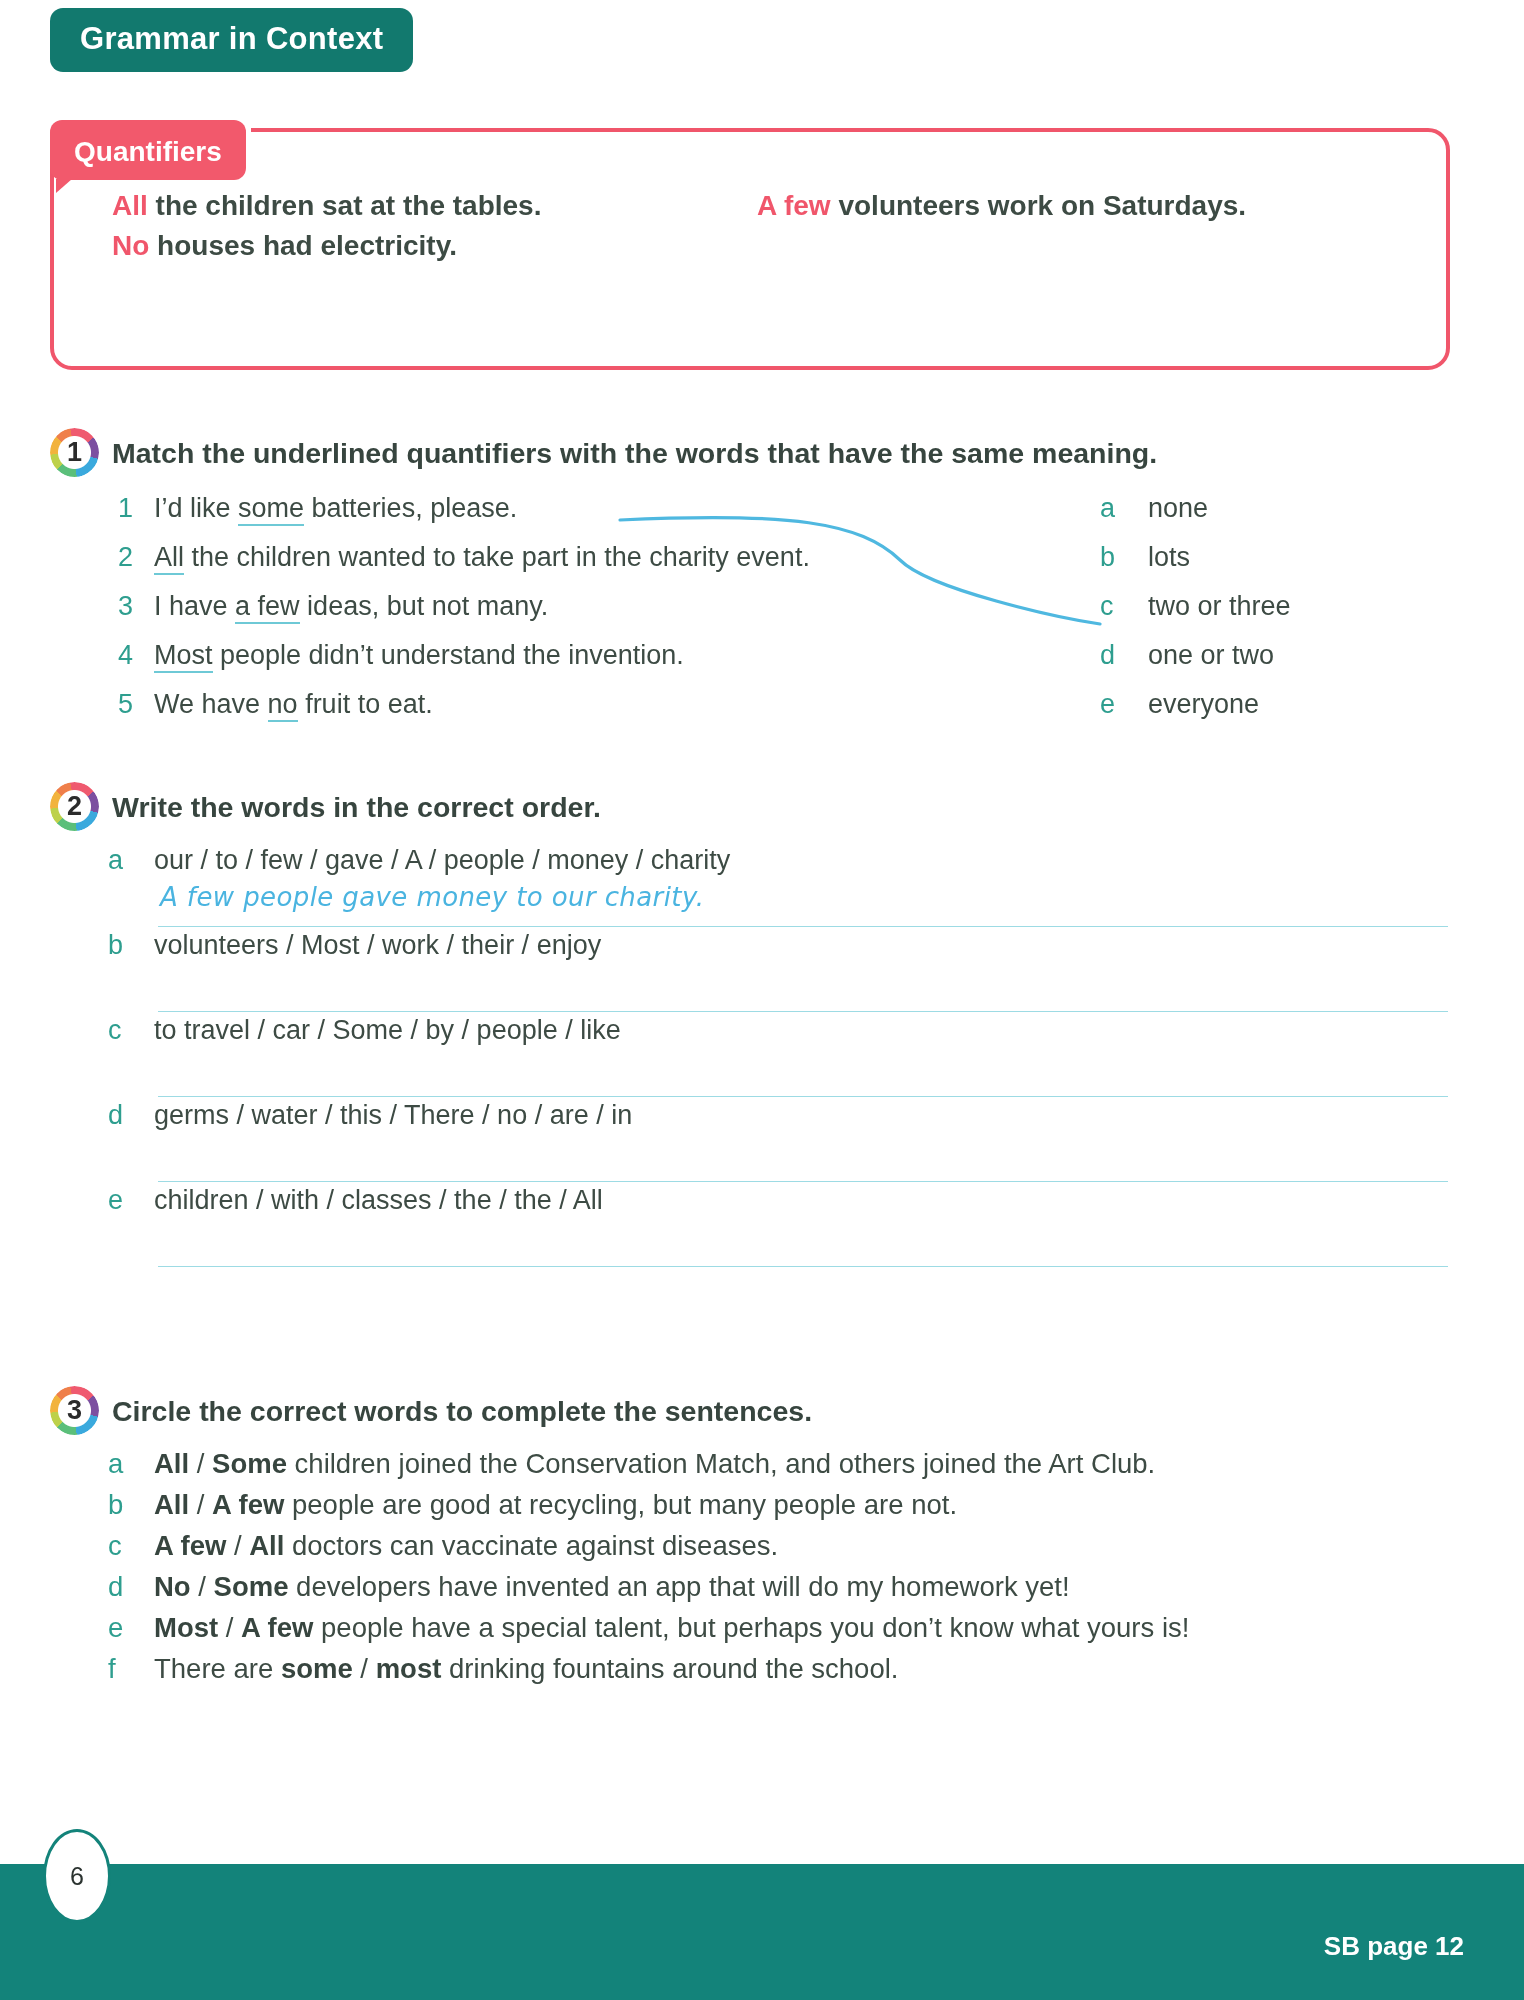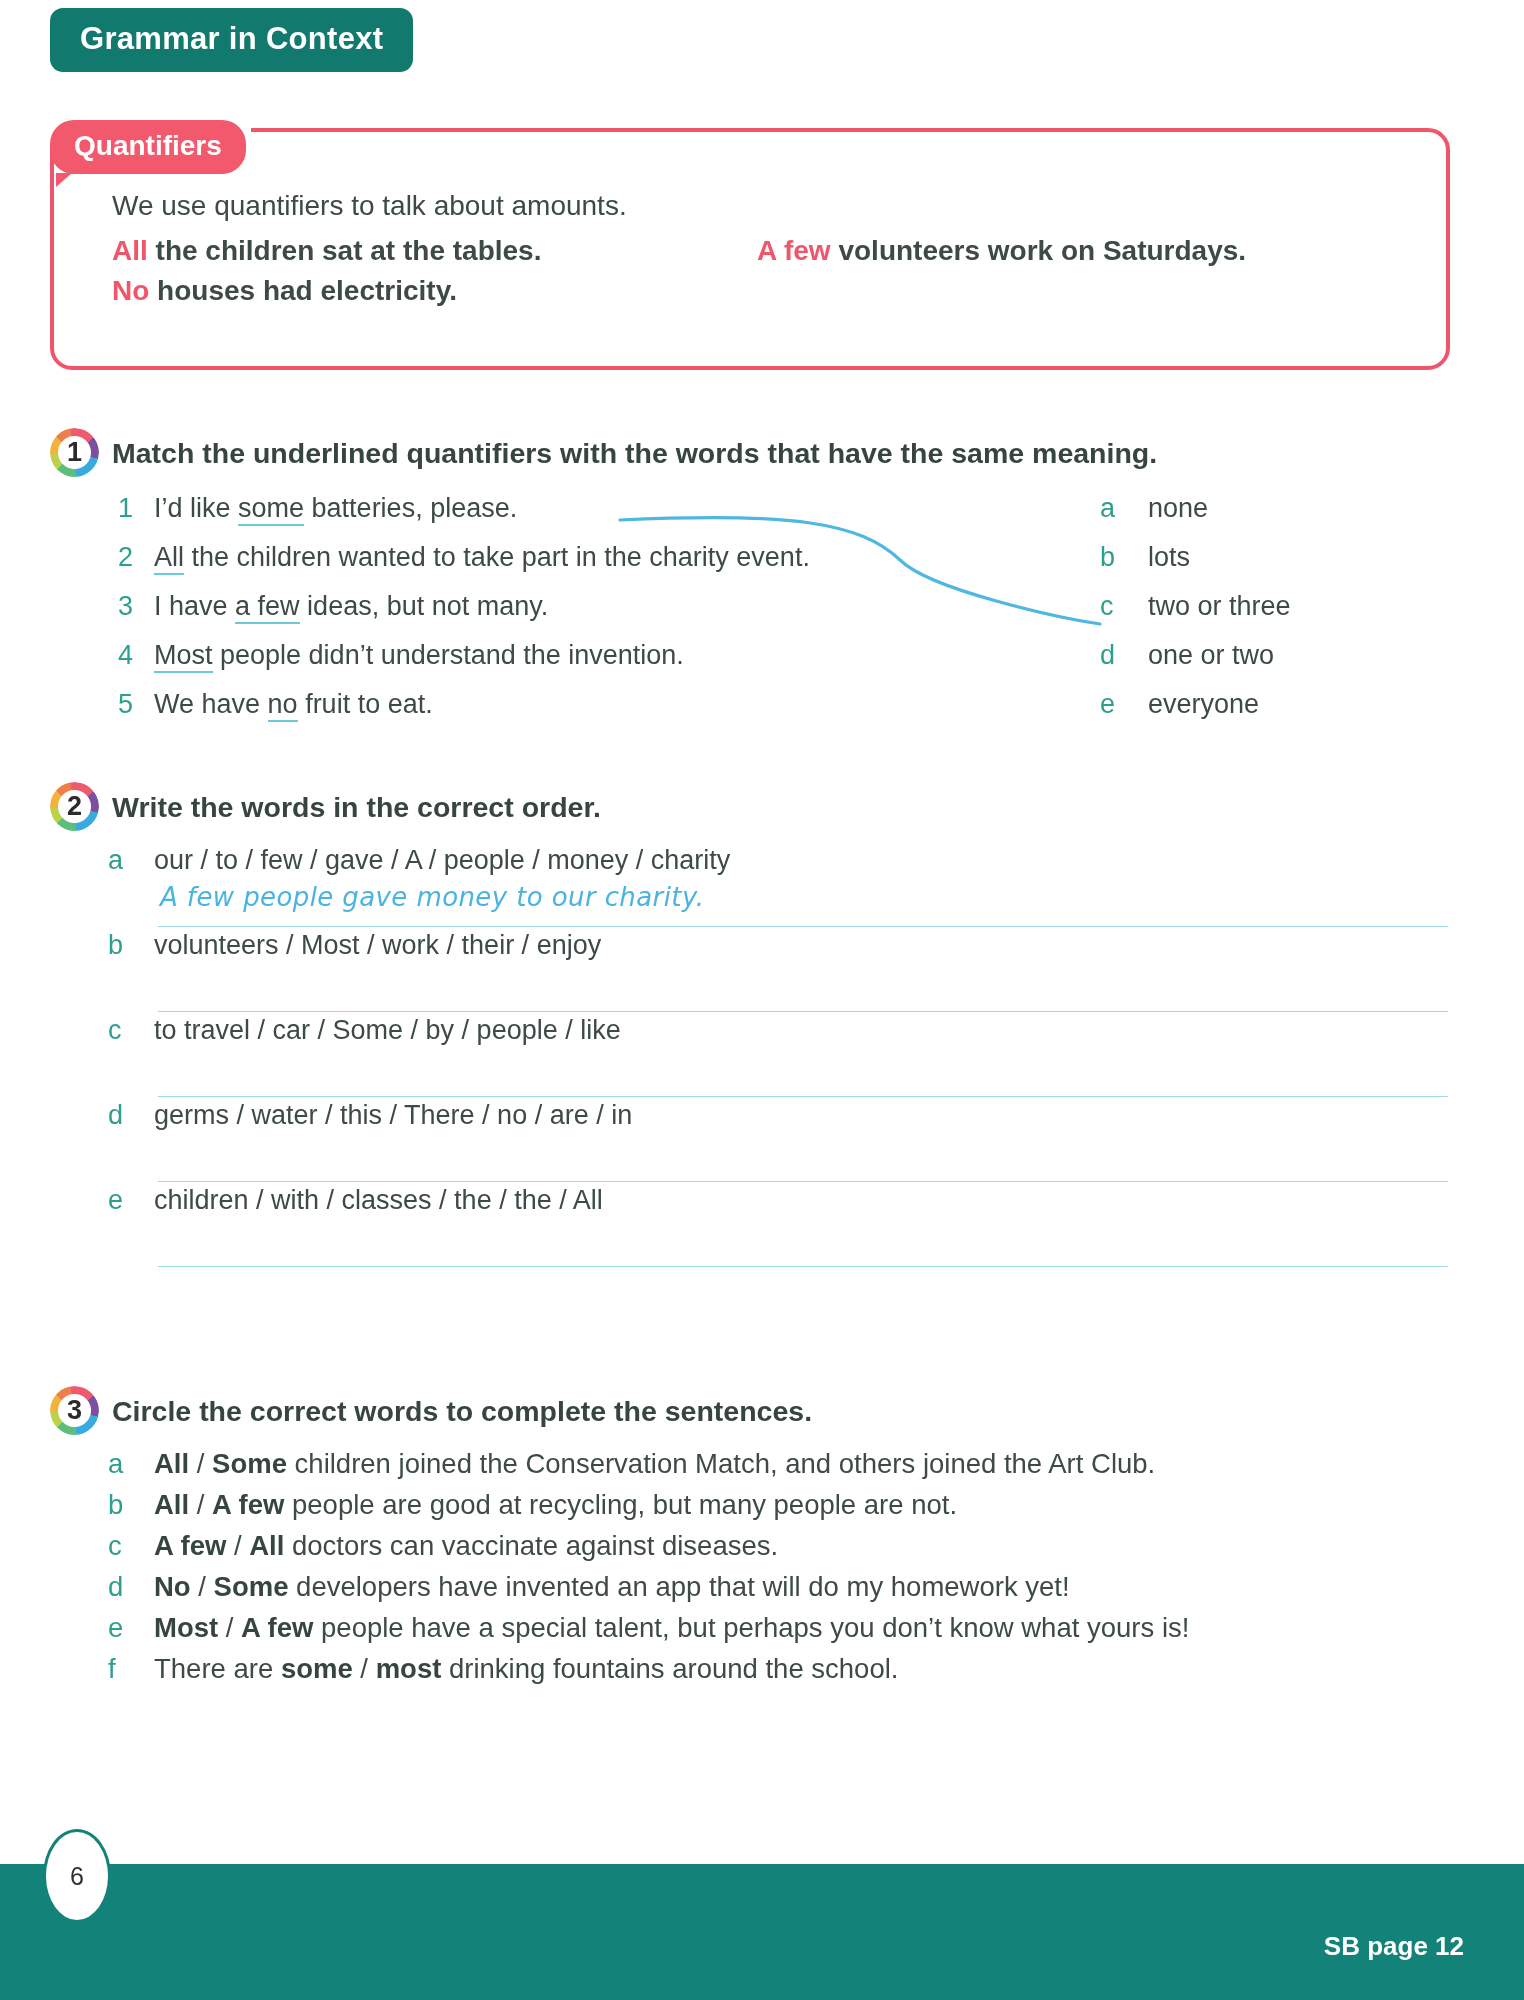--- a/index.html
+++ b/index.html
@@ -29,22 +29,22 @@
     position:absolute;left:50px;top:128px;
     width:1400px;height:242px;
     border:4px solid #f0566b;
     border-radius:22px;
     box-sizing:border-box;
   }
   .grammar-label{
     position:absolute;left:50px;top:120px;
     background:#f2596c;color:#fff;
     font-size:28px;font-weight:bold;
-    padding:10px 24px 12px 24px;
-    border-radius:24px;
+    padding:16px 24px 12px 24px;
+    border-radius:12px;
     z-index:4;
   }
   .grammar-label:after{
     content:"";position:absolute;left:6px;bottom:-13px;
     width:0;height:0;
     border-left:16px solid #f2596c;
     border-bottom:14px solid transparent;
   }
   .grammar-mask{
     position:absolute;left:46px;top:120px;width:205px;height:14px;
@@ -150,21 +150,20 @@
 
 <div class="page">
 
   <div class="header-tab">Grammar in Context</div>
 
   <div class="grammar-box"></div>
   <div class="grammar-mask"></div>
   <div class="grammar-label">Quantifiers</div>
 
   <div class="grammar-inner">
-    <div class="g-intro">We use quantifiers to talk about amounts.</div>
     <div class="g-row">
       <div class="g-col"><span class="q">All</span><span> the children sat at the tables.</span></div>
       <div class="g-col"><span class="q">A few</span><span> volunteers work on Saturdays.</span></div>
     </div>
     <div class="g-row">
       <div class="g-col"><span class="q">No</span><span> houses had electricity.</span></div>
     </div>
   </div>
 
   <div class="exercise" style="top:432px;">

